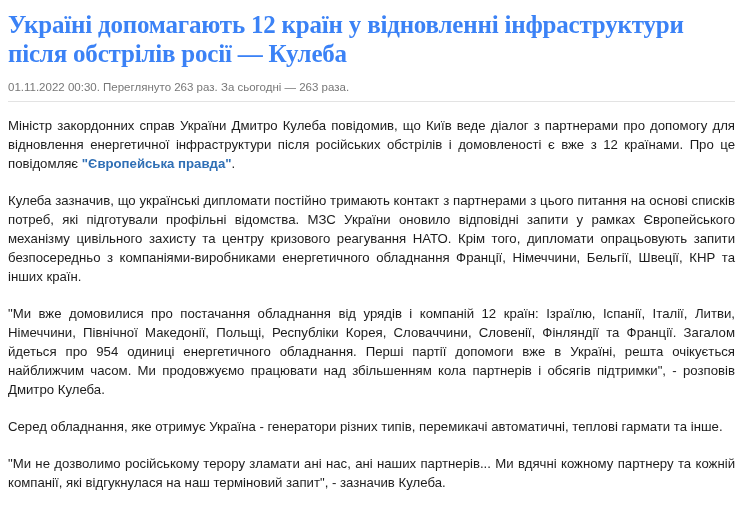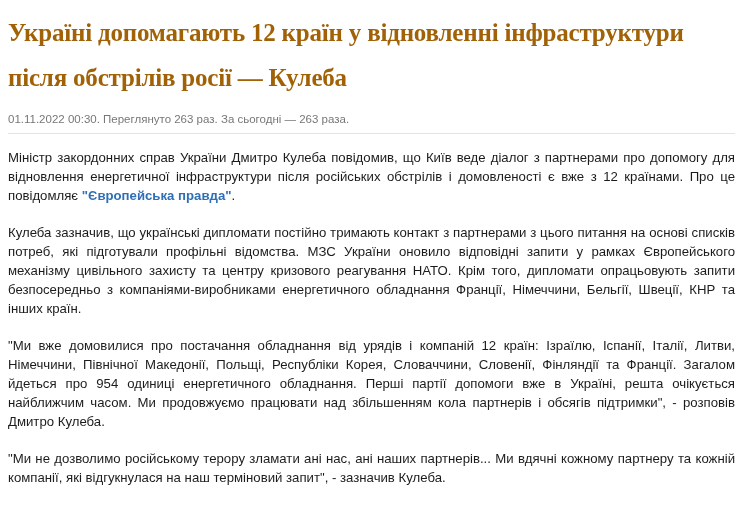--- a/index.html
+++ b/index.html
@@ -15,33 +15,34 @@
     overflow: hidden;
   }
   .page {
     padding: 10px 8px 0 8px;
     box-sizing: border-box;
     width: 743px;
   }
   .headline {
     font-family: "Liberation Serif", serif;
     font-size: 25px;
-    line-height: 45px;
+    line-height: 29px;
     font-weight: bold;
-    color: #a16207;
+    color: #3b82f6;
     letter-spacing: -0.2px;
     margin: 0 0 12px 0;
     max-width: 700px;
   }
   .meta-row {
     display: flex;
     align-items: baseline;
-    justify-content: flex-start;
+    justify-content: flex-end;
     margin: 0 0 6px 0;
     padding-right: 4px;
+    flex-direction: column;
   }
   .meta-left {
     font-size: 11.5px;
     color: #777777;
     line-height: 15px;
   }
   .meta-right {
     font-size: 12px;
     color: #2f6fb5;
     line-height: 15px;
@@ -90,19 +91,22 @@
     </p>
 
     <p>
       <span>Кулеба зазначив, що українські дипломати постійно тримають контакт з партнерами з цього питання на основі списків потреб, які підготували профільні відомства. МЗС України оновило відповідні запити у рамках Європейського механізму цивільного захисту та центру кризового реагування НАТО. Крім того, дипломати опрацьовують запити безпосередньо з компаніями-виробниками енергетичного обладнання Франції, Німеччини, Бельгії, Швеції, КНР та інших країн.</span>
     </p>
 
     <p>
       <span>"Ми вже домовилися про постачання обладнання від урядів і компаній 12 країн: Ізраїлю, Іспанії, Італії, Литви, Німеччини, Північної Македонії, Польщі, Республіки Корея, Словаччини, Словенії, Фінляндії та Франції. Загалом йдеться про 954 одиниці енергетичного обладнання. Перші партії допомоги вже в Україні, решта очікується найближчим часом. Ми продовжуємо працювати над збільшенням кола партнерів і обсягів підтримки", - розповів Дмитро Кулеба.</span>
     </p>
 
+    <p>
+      <span>Серед обладнання, яке отримує Україна - генератори різних типів, перемикачі автоматичні, теплові гармати та інше.</span>
+    </p>
 
     <p>
       <span>"Ми не дозволимо російському терору зламати ані нас, ані наших партнерів... Ми вдячні кожному партнеру та кожній компанії, які відгукнулася на наш терміновий запит", - зазначив Кулеба.</span>
     </p>
 
   </div>
 </div>
 
 </body></html>

